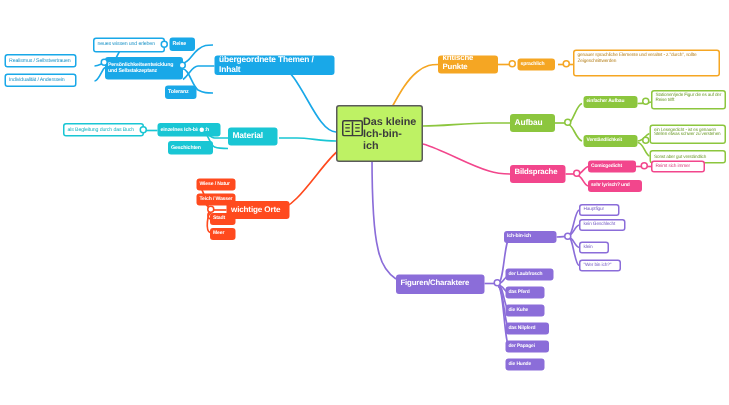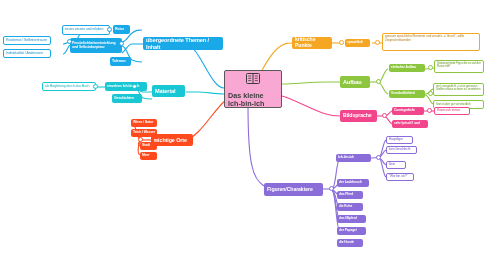--- a/index.html
+++ b/index.html
@@ -22,23 +22,23 @@
     letter-spacing:-0.1px;
     white-space:normal;
     overflow:hidden;
   }
   
   .fill{color:#ffffff;font-weight:bold;}
   
   .out{background:#ffffff;font-weight:normal;}
 
   .central{
-    background:#f9a8d4;border:1px solid #5a5a5a;
+    background:#bef264;border:1px solid #5a5a5a;
     border-radius:2px;
-    display:flex;flex-direction:column;
+    display:flex;flex-direction:row;
     align-items:center;justify-content:center;
     color:#3c3c3c;font-weight:bold;
   }
   .central .label{font-size:7.2px;letter-spacing:0px;}
   .bookicon{margin-bottom:4px;}
 
   .dot{
     position:absolute;
     width:5px;height:5px;border-radius:50%;
     background:#ffffff;box-sizing:border-box;

